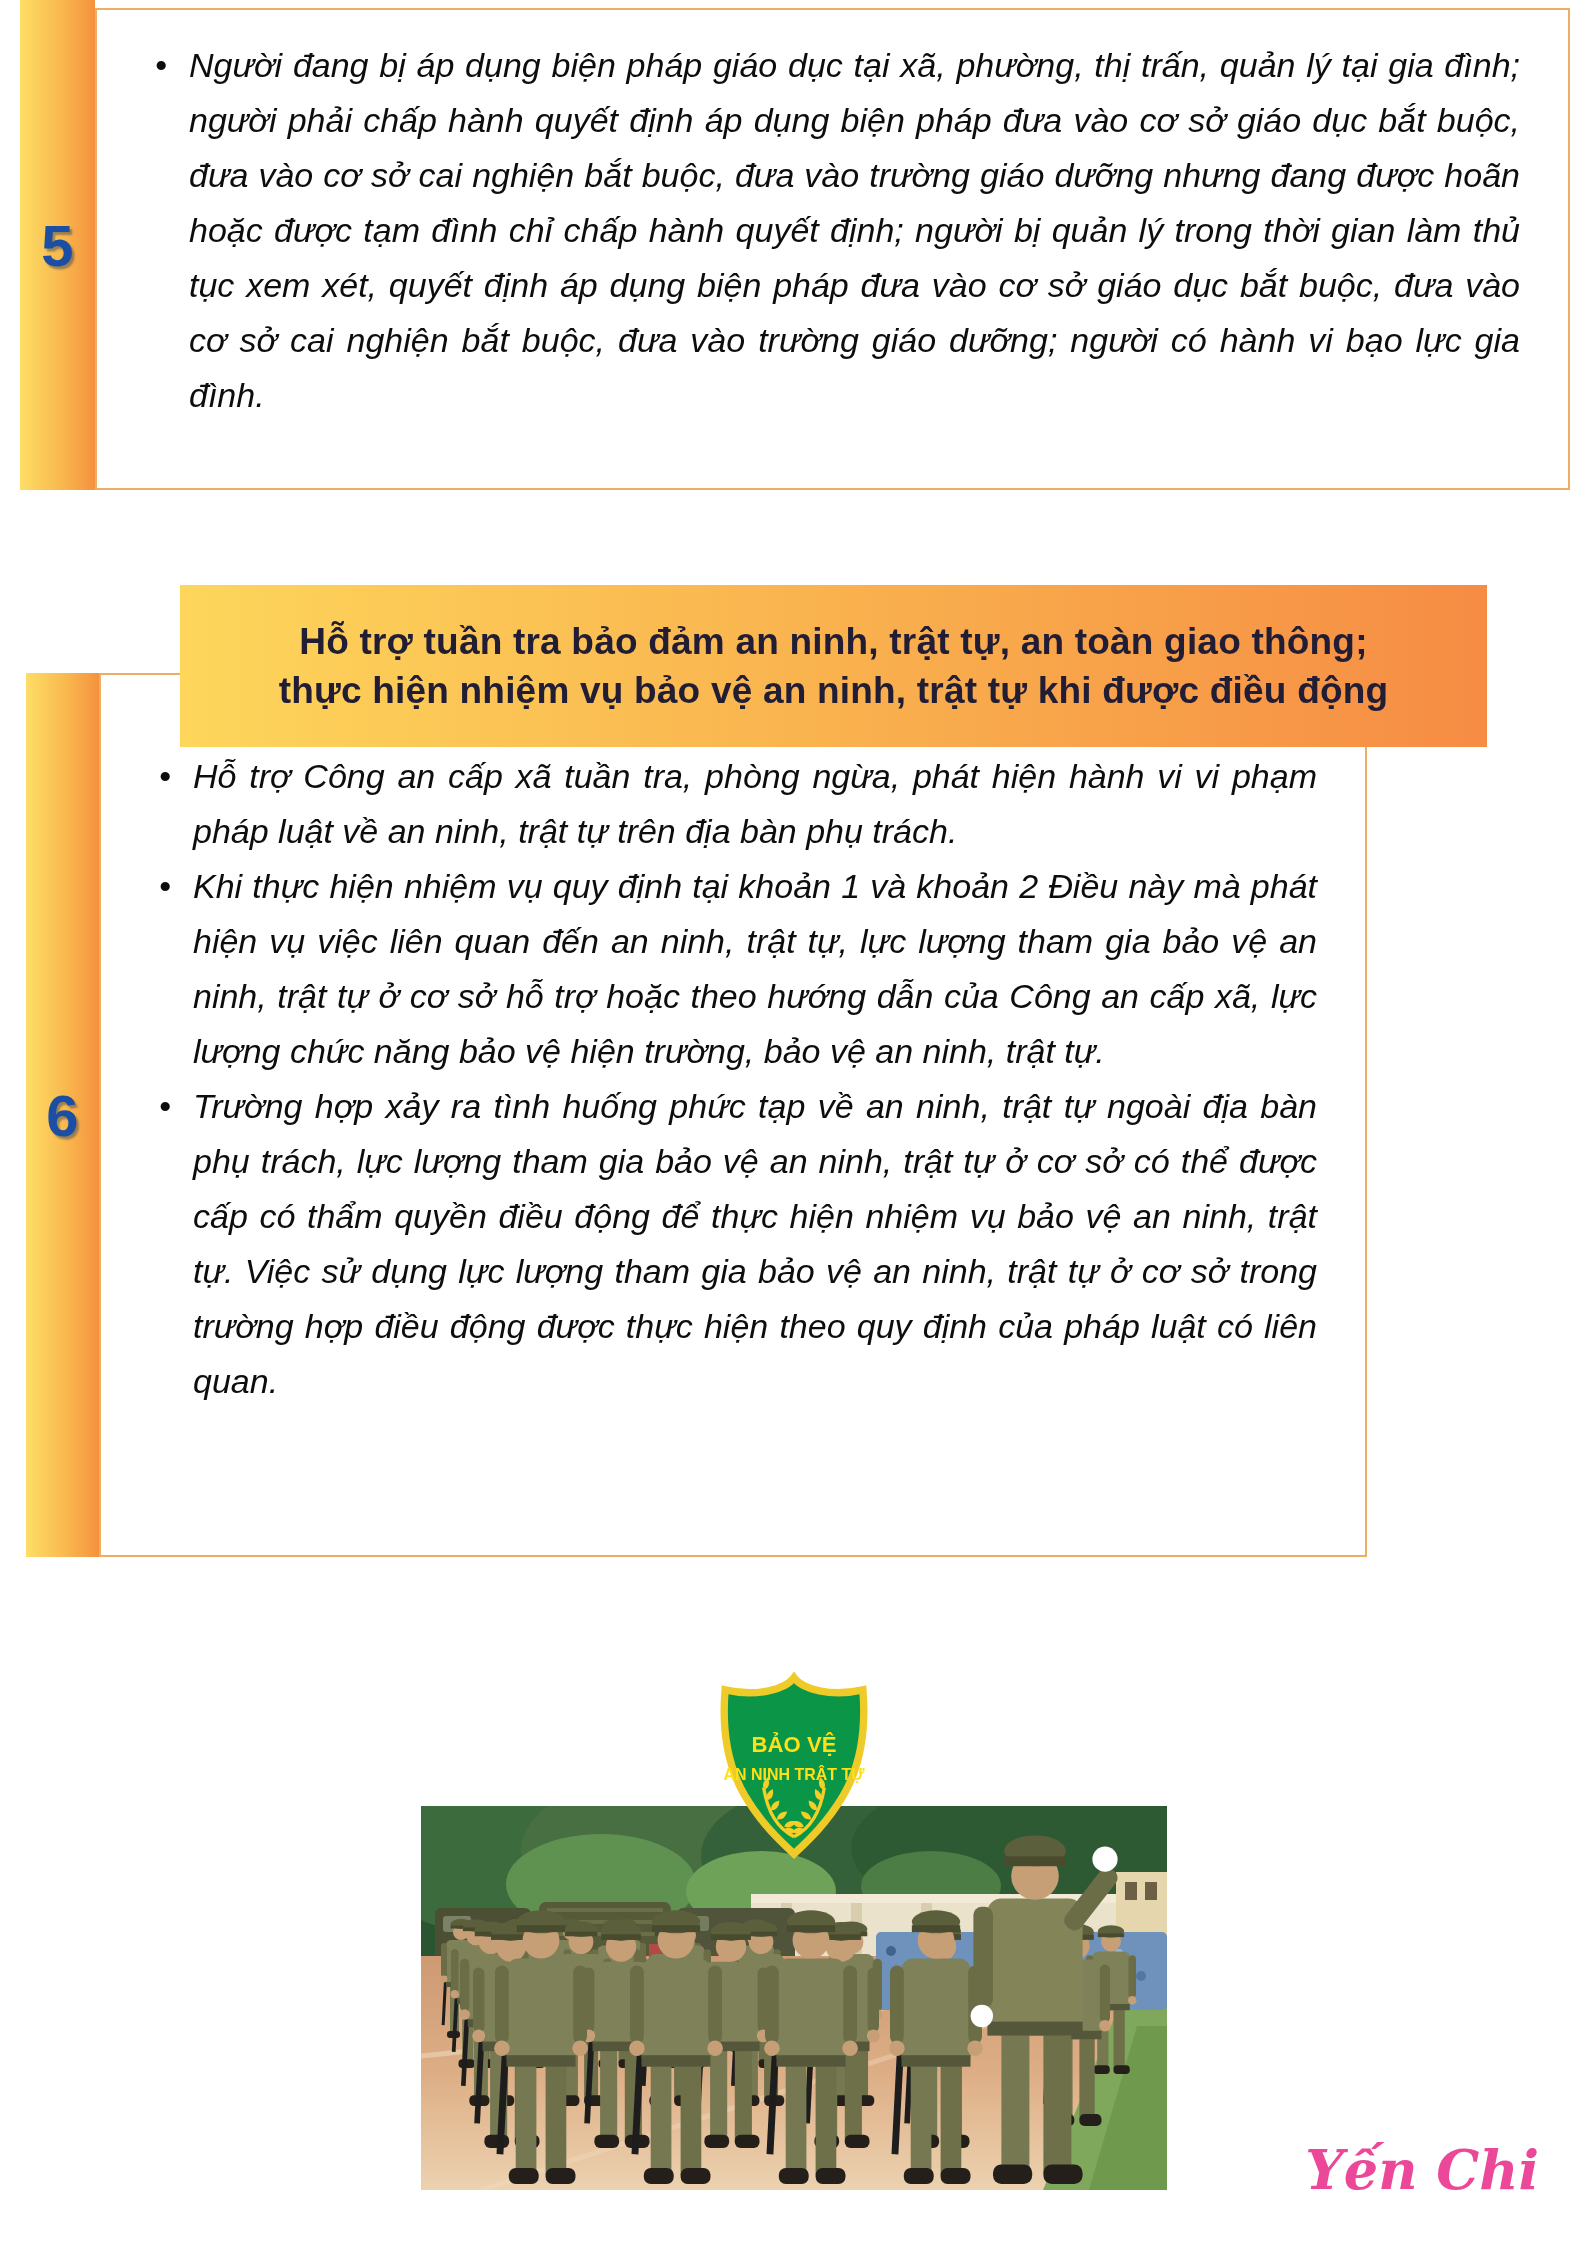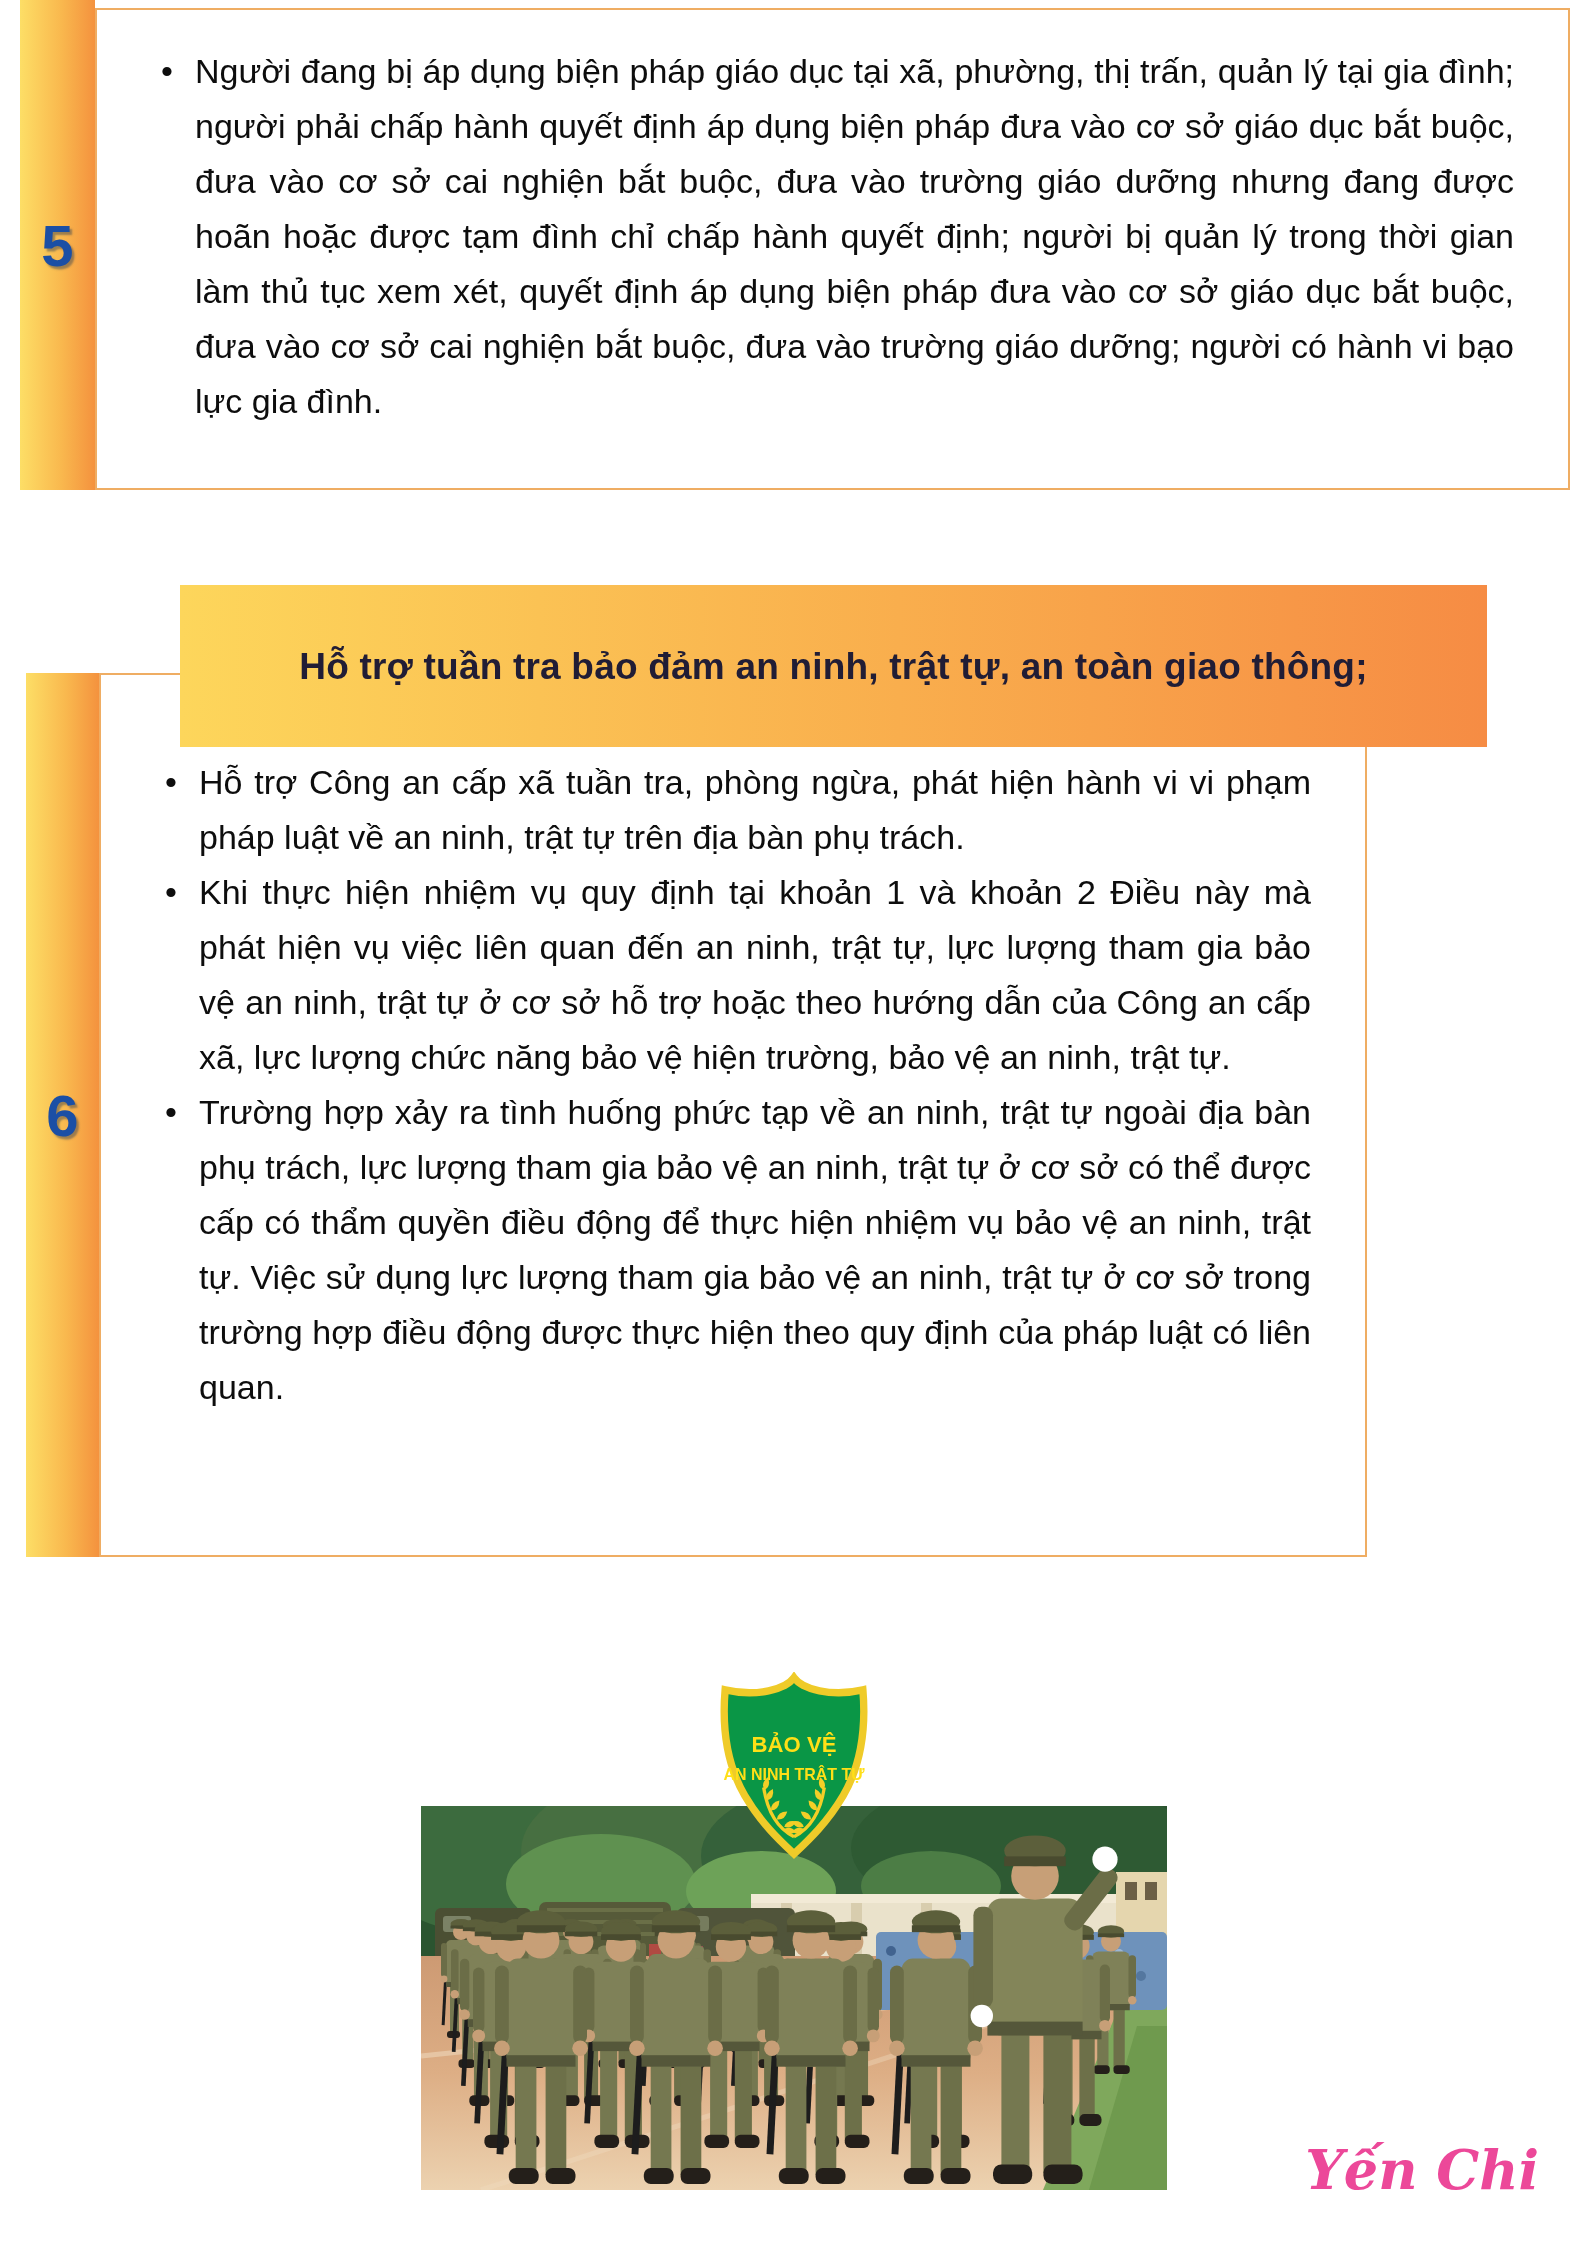--- a/index.html
+++ b/index.html
@@ -17,21 +17,21 @@
     text-shadow:2.5px 2.5px 2px rgba(80,80,80,.55);
   }
   .bar5{left:20px;top:0;width:75px;height:490px;}
   .bar6{left:26px;top:673px;width:73px;height:884px;}
   
   .card{
     position:absolute;background:#ffffff;border:2px solid #efad63;box-sizing:border-box;
   }
   .card5{left:95px;top:8px;width:1475px;height:482px;padding:16px 36px 10px 44px;}
   .card6{left:99px;top:673px;width:1268px;height:884px;padding:62px 36px 21px 44px;}
-  ul.bullets{list-style:none;margin:18px;padding:0;}
+  ul.bullets{list-style:none;margin:12px;padding:0;font-style:italic;}
   ul.bullets li{
     position:relative;padding-left:36px;text-align:justify;
     font-size:34px;line-height:55px;color:#0d0d0d;
   }
   ul.bullets li::before{
     content:"\2022";position:absolute;left:2px;top:0;font-size:34px;color:#0d0d0d;
   }
   
   .banner{
     position:absolute;left:180px;top:585px;width:1307px;height:162px;z-index:3;
@@ -66,20 +66,21 @@
     </div>
     <div class="card card5">
       <ul class="bullets">
         <li>Người đang bị áp dụng biện pháp giáo dục tại xã, phường, thị trấn, quản lý tại gia đình; người phải chấp hành quyết định áp dụng biện pháp đưa vào cơ sở giáo dục bắt buộc, đưa vào cơ sở cai nghiện bắt buộc, đưa vào trường giáo dưỡng nhưng đang được hoãn hoặc được tạm đình chỉ chấp hành quyết định; người bị quản lý trong thời gian làm thủ tục xem xét, quyết định áp dụng biện pháp đưa vào cơ sở giáo dục bắt buộc, đưa vào cơ sở cai nghiện bắt buộc, đưa vào trường giáo dưỡng; người có hành vi bạo lực gia đình.</li>
       </ul>
     </div>
   </section>
 
   <div class="banner">
     <span>Hỗ trợ tuần tra bảo đảm an ninh, trật tự, an toàn giao thông;</span>
+    <span>thực hiện nhiệm vụ bảo vệ an ninh, trật tự khi được điều động</span>
   </div>
 
   <section>
     <div class="numbar bar6">
       <span class="num">6</span>
     </div>
     <div class="card card6">
       <ul class="bullets">
         <li>Hỗ trợ Công an cấp xã tuần tra, phòng ngừa, phát hiện hành vi vi phạm pháp luật về an ninh, trật tự trên địa bàn phụ trách.</li>
         <li>Khi thực hiện nhiệm vụ quy định tại khoản 1 và khoản 2 Điều này mà phát hiện vụ việc liên quan đến an ninh, trật tự, lực lượng tham gia bảo vệ an ninh, trật tự ở cơ sở hỗ trợ hoặc theo hướng dẫn của Công an cấp xã, lực lượng chức năng bảo vệ hiện trường, bảo vệ an ninh, trật tự.</li>

